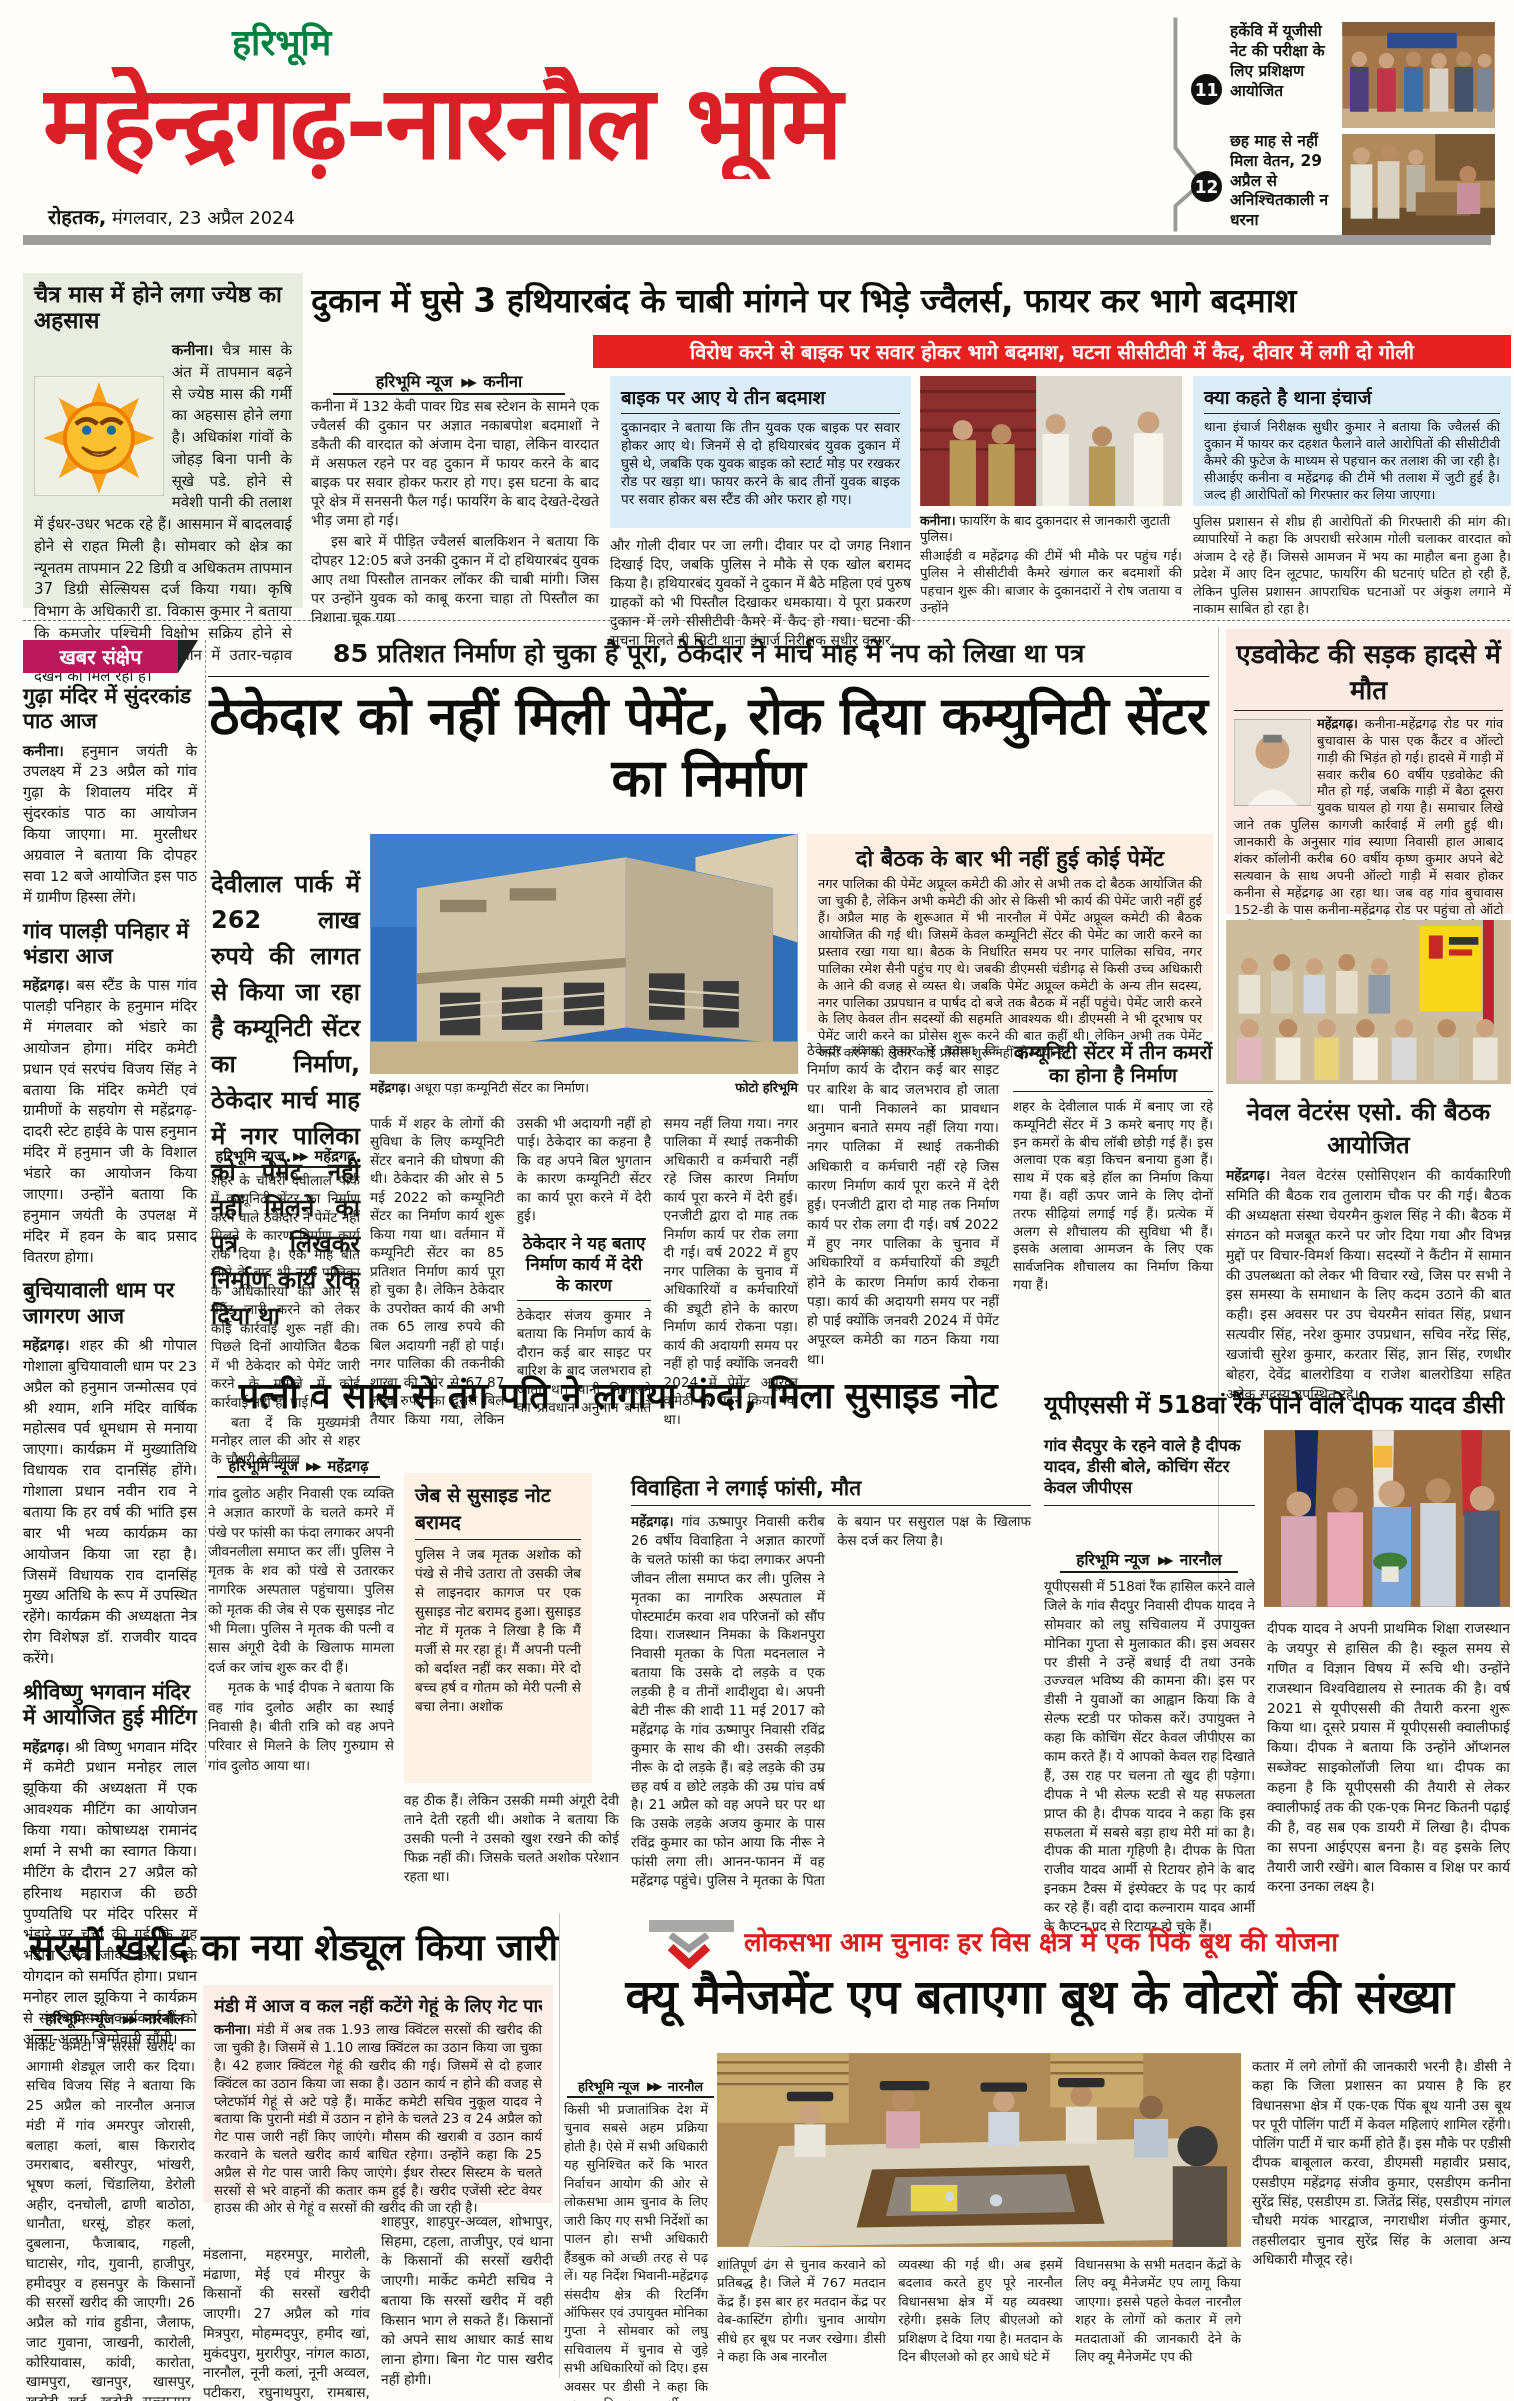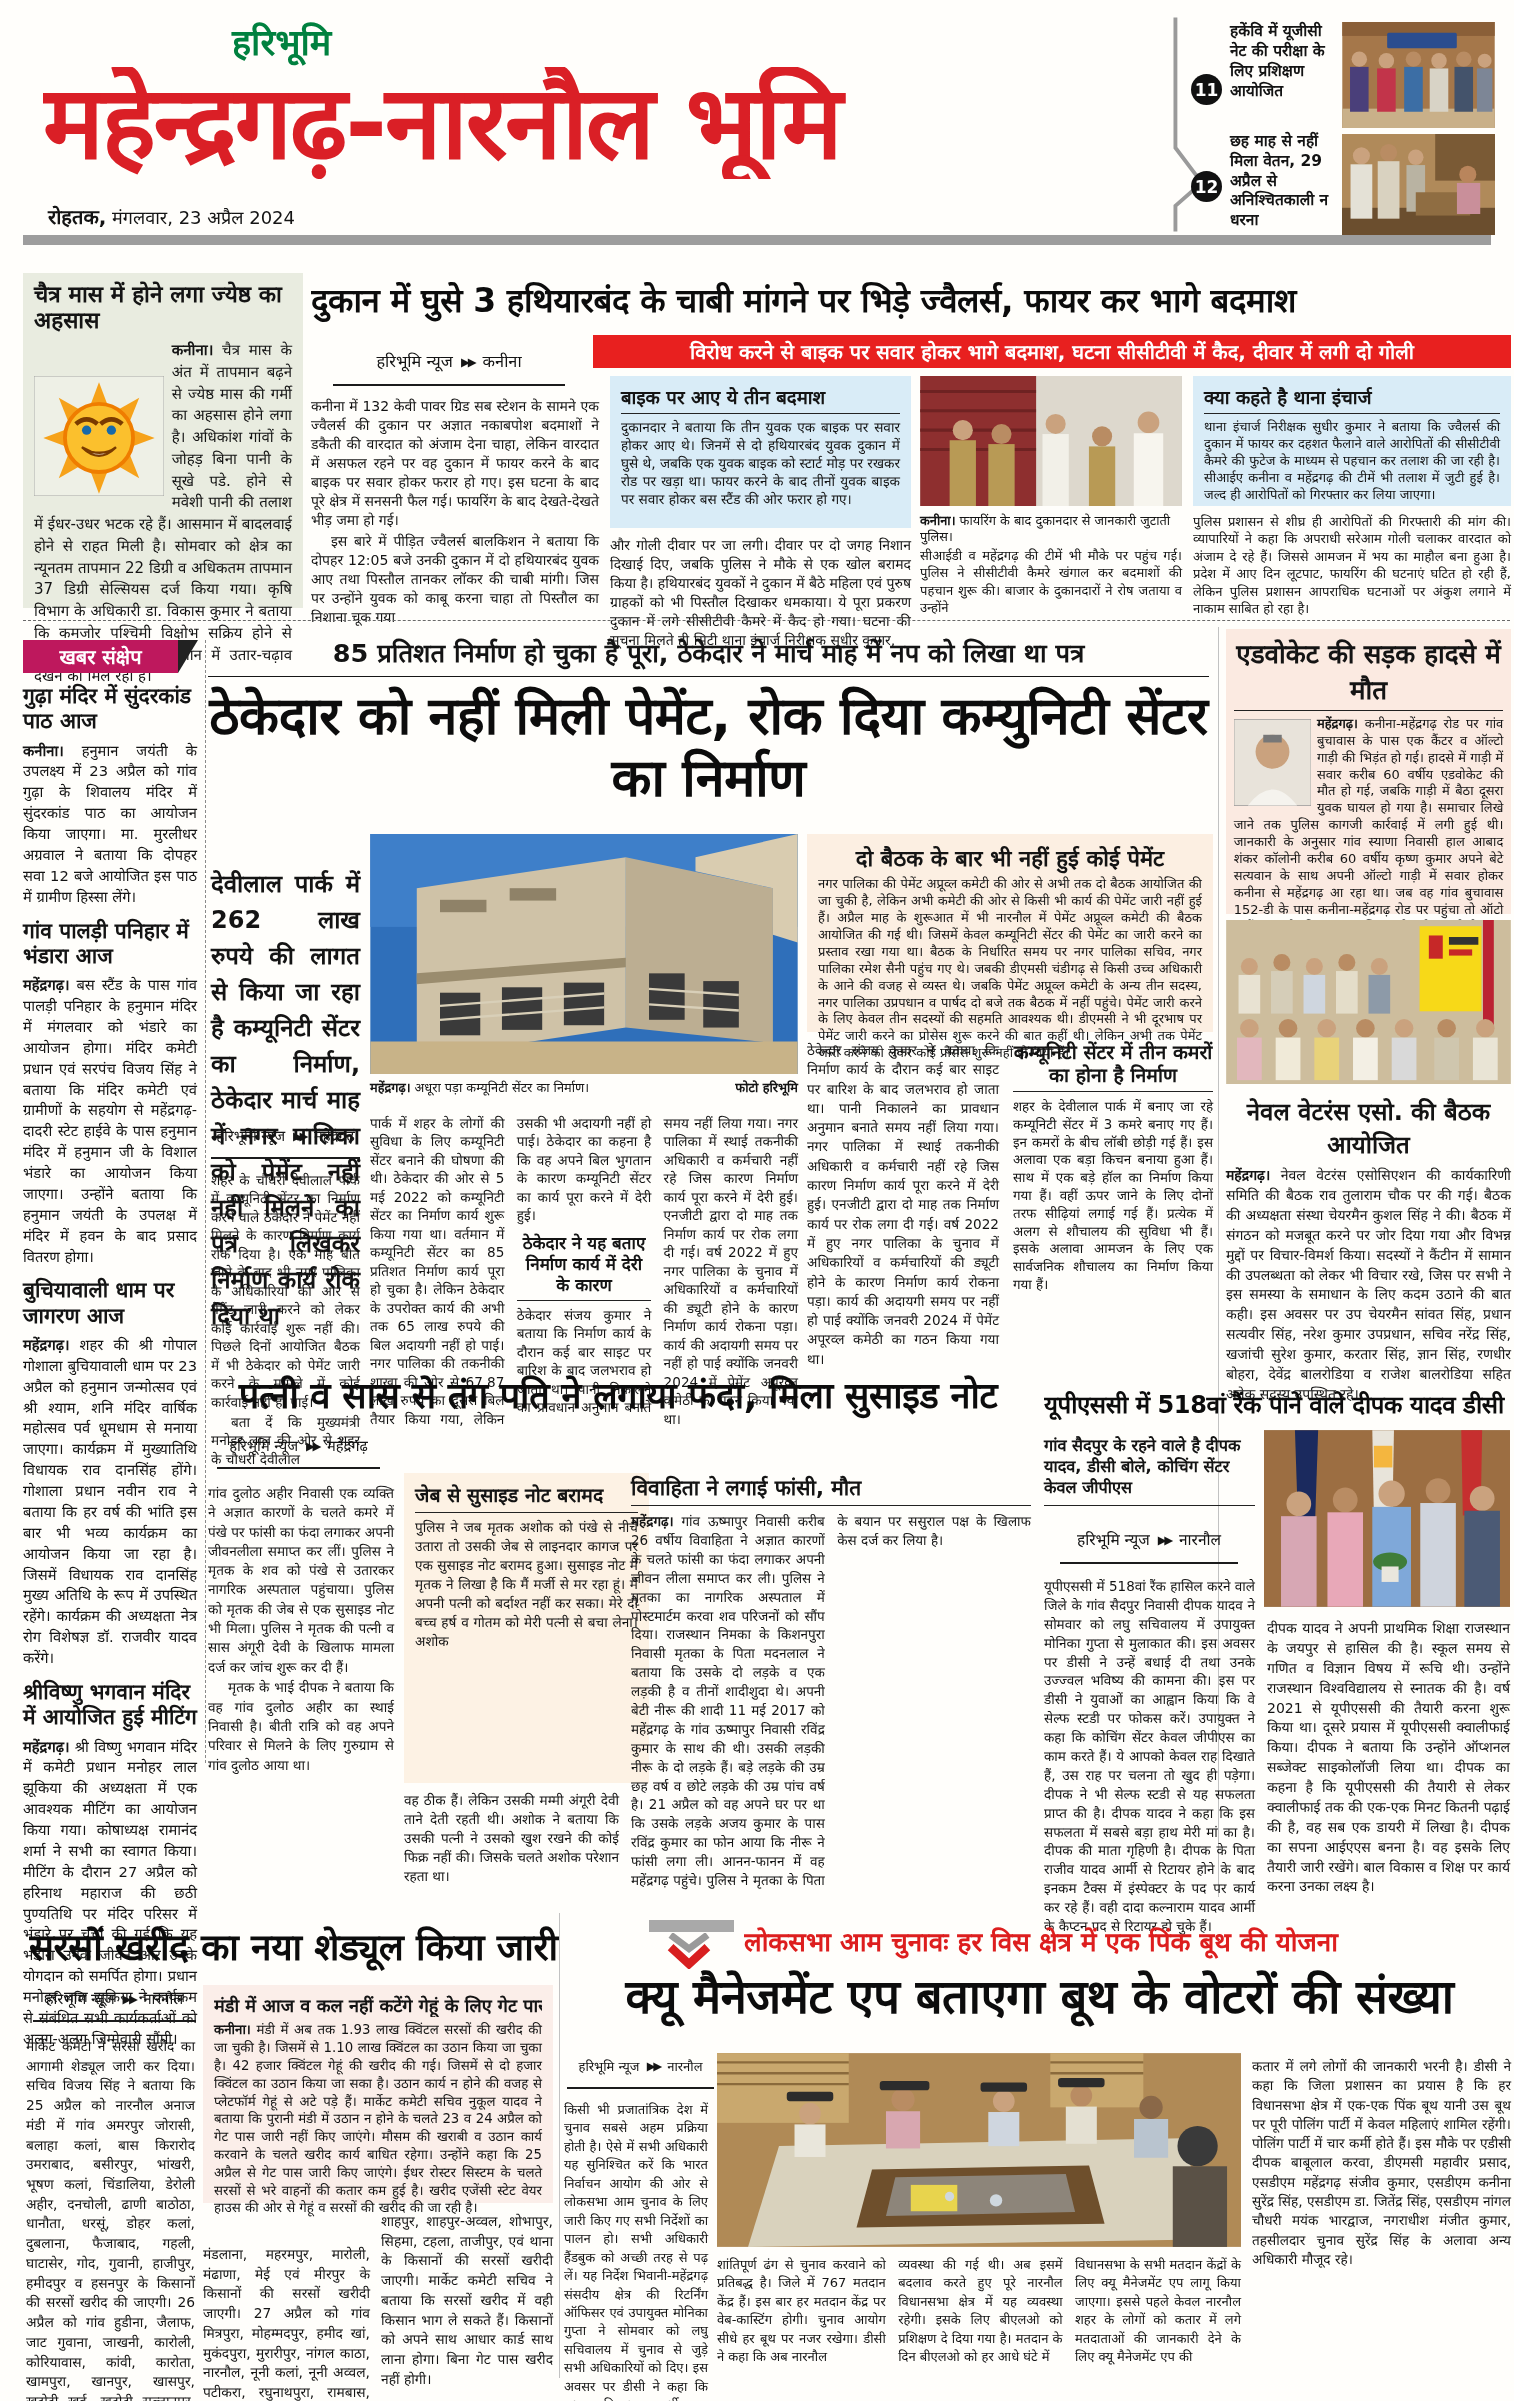--- a/index.html
+++ b/index.html
@@ -5,22 +5,22 @@
   html,body{margin:0;padding:0;background:#e8e8e8;}
   #page{position:relative;width:1514px;height:2401px;background:#fffefb;
         font-family:"DejaVu Sans",sans-serif;color:#141414;overflow:hidden;}
   .abs{position:absolute;}
   .j{text-align:justify;text-justify:inter-word;}
   .bodytxt{font-size:14px;line-height:1.36;}
   .sm{font-size:13px;line-height:1.34;}
   .headline{font-weight:800;color:#0c0c0c;letter-spacing:-0.4px;}
   .nowrap{white-space:nowrap;overflow:hidden;}
   .center{text-align:center;}
-  .byline{font-weight:400;font-size:16.3px;text-align:center;border-bottom:2.3px solid #1b1b1b;
-          padding-bottom:12px;}
+  .byline{font-weight:700;font-size:16.3px;text-align:center;border-bottom:2.3px solid #1b1b1b;
+          padding-bottom:1px;margin-top:20px;}
   .byline .arr{font-size:11.6px;letter-spacing:-2.3px;position:relative;top:-1.5px;padding:0 3.1px;}
   .kicker{font-weight:800;border-bottom:1.5px solid #161616;padding-bottom:6.2px;}
   .box-blue{background:#d9ecf7;padding:7.7px 11px;box-sizing:border-box;}
   .box-cream{background:#fcefe2;padding:7.7px 11px;box-sizing:border-box;}
   .box-pink{background:#fbeee9;padding:7.7px 11px;box-sizing:border-box;}
   .box-title{font-weight:800;border-bottom:1.5px solid #232323;padding-bottom:3.9px;margin:0 0 5.4px 0;}
   .dashed-h{border-top:1.5px dashed #6a6a6a;height:0;}
   .vsolid{border-left:0.8px solid #c2c2c2;width:0;}
   .cap{font-size:12.8px;line-height:1.25;}
   .cap b{font-weight:800;}
@@ -324,21 +324,21 @@
   <div class="abs byline" style="left:217px;top:1435px;width:163px;font-size:14.7px;">
     <span>हरिभूमि न्यूज</span>
     <span class="arr">▶▶</span>
     <span>महेंद्रगढ़</span>
   </div>
   <div class="abs j" style="left:208px;top:1484px;width:186px;height:418px;font-size:13.6px;line-height:1.42;">
     <p>गांव दुलोठ अहीर निवासी एक व्यक्ति ने अज्ञात कारणों के चलते कमरे में पंखे पर फांसी का फंदा लगाकर अपनी जीवनलीला समाप्त कर लीं। पुलिस ने मृतक के शव को पंखे से उतारकर नागरिक अस्पताल पहुंचाया। पुलिस को मृतक की जेब से एक सुसाइड नोट भी मिला। पुलिस ने मृतक की पत्नी व सास अंगूरी देवी के खिलाफ मामला दर्ज कर जांच शुरू कर दी हैं।</p>
     <span class="p2">मृतक के भाई दीपक ने बताया कि वह गांव दुलोठ अहीर का स्थाई निवासी है। बीती रात्रि को वह अपने परिवार से मिलने के लिए गुरुग्राम से गांव दुलोठ आया था।</span>
   </div>
 
-  <div class="abs box-cream" style="left:404px;top:1473px;width:245px;height:310px;background:#fdf2e4;">
+  <div class="abs box-cream" style="left:404px;top:1473px;width:188px;height:310px;background:#fdf2e4;">
     <div class="box-title" style="font-size:19.4px;">जेब से सुसाइड नोट बरामद</div>
     <p class="j" style="font-size:13.6px;line-height:1.4;">पुलिस ने जब मृतक अशोक को पंखे से नीचे उतारा तो उसकी जेब से लाइनदार कागज पर एक सुसाइड नोट बरामद हुआ। सुसाइड नोट में मृतक ने लिखा है कि मैं मर्जी से मर रहा हूं। मैं अपनी पत्नी को बर्दाश्त नहीं कर सका। मेरे दो बच्च हर्ष व गोतम को मेरी पत्नी से बचा लेना। अशोक</p>
   </div>
   <p class="abs j" style="left:404px;top:1791px;width:215px;height:108px;font-size:13.6px;line-height:1.4;">वह ठीक हैं। लेकिन उसकी मम्मी अंगूरी देवी ताने देती रहती थी। अशोक ने बताया कि उसकी पत्नी ने उसको खुश रखने की कोई फिक्र नहीं की। जिसके चलते अशोक परेशान रहता था।</p>
 
   <div class="abs" style="left:631px;top:1473px;width:400px;height:428px;">
     <div style="font-size:21px;font-weight:800;border-bottom:1.5px solid #222;padding-bottom:3.9px;margin-bottom:6.2px;">विवाहिता ने लगाई फांसी, मौत</div>
     <div class="j" style="font-size:13.5px;line-height:1.4;column-count:2;column-gap:12.4px;height:381px;column-fill:auto;">
       <b>महेंद्रगढ़।</b><span> गांव ऊष्मापुर निवासी करीब 26 वर्षीय विवाहिता ने अज्ञात कारणों के चलते फांसी का फंदा लगाकर अपनी जीवन लीला समाप्त कर ली। पुलिस ने मृतका का नागरिक अस्पताल में पोस्टमार्टम करवा शव परिजनों को सौंप दिया। राजस्थान निमका के किशनपुरा निवासी मृतका के पिता मदनलाल ने बताया कि उसके दो लड़के व एक लड़की है व तीनों शादीशुदा थे। अपनी बेटी नीरू की शादी 11 मई 2017 को महेंद्रगढ़ के गांव ऊष्मापुर निवासी रविंद्र कुमार के साथ की थी। उसकी लड़की नीरू के दो लड़के हैं। बड़े लड़के की उम्र छह वर्ष व छोटे लड़के की उम्र पांच वर्ष है। 21 अप्रैल को वह अपने घर पर था कि उसके लड़के अजय कुमार के पास रविंद्र कुमार का फोन आया कि नीरू ने फांसी लगा ली। आनन-फानन में वह महेंद्रगढ़ पहुंचे। पुलिस ने मृतका के पिता के बयान पर ससुराल पक्ष के खिलाफ केस दर्ज कर लिया है।</span>
     </div>

